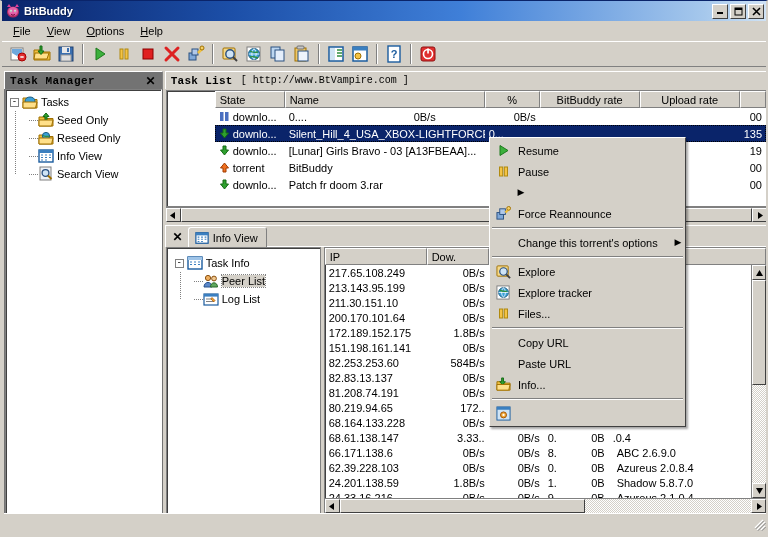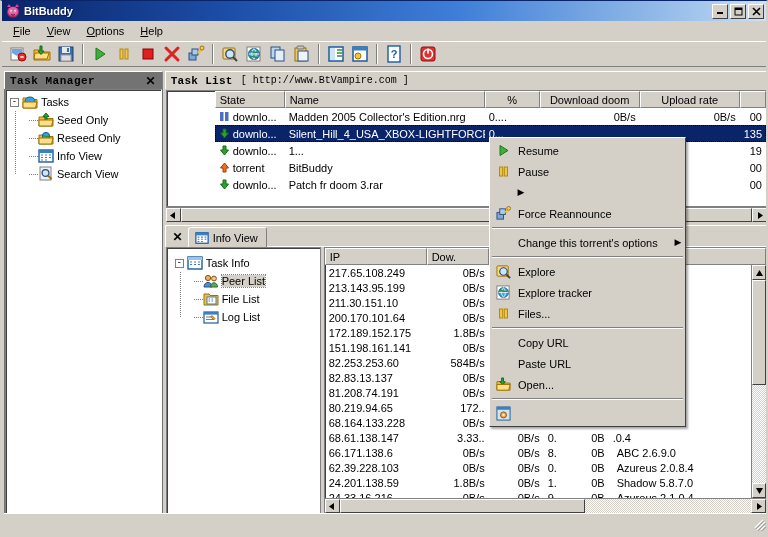--- a/index.html
+++ b/index.html
@@ -547,36 +547,35 @@
       <div class="tasklist-caption">
         <b>Task List</b>
         <span class="url">[ http://www.BtVampire.com ]</span>
       </div>
 
       <div class="grid-wrap" style="height:117px">
         <div class="hdr-row">
           <div class="hdr" style="width:70px">State</div>
           <div class="hdr" style="width:200px">Name</div>
           <div class="hdr c" style="width:55px">%</div>
-          <div class="hdr c" style="width:100px">Download doom</div>
+          <div class="hdr c" style="width:100px">BitBuddy rate</div>
           <div class="hdr c" style="width:100px">Upload rate</div>
           <div class="hdr" style="flex:1"></div>
         </div>
 
         <div class="trow">
           <div class="cell" style="width:70px">
             <span style="margin-right:3px;line-height:0">
               <svg width="11" height="11" viewBox="0 0 11 11">
                   <rect x="1" y="1" width="3.5" height="9" fill="#4a6fc0"></rect>
                   <rect x="6" y="1" width="3.5" height="9" fill="#4a6fc0"></rect>
                 </svg>
             </span>
             <span>downlo...</span>
           </div>
-          <div class="cell" style="width:200px">Madden 2005 Collector's Edition.nrg</div>
           <div class="cell" style="width:55px">0....</div>
           <div class="cell r" style="width:100px">0B/s</div>
           <div class="cell r" style="width:100px">0B/s</div>
           <div class="cell r" style="flex:1">00</div>
         </div>
 
         <div class="trow sel">
           <div class="cell" style="width:70px">
             <span style="margin-right:3px;line-height:0">
               <svg width="11" height="11" viewBox="0 0 11 11">
@@ -594,20 +593,21 @@
 
         <div class="trow">
           <div class="cell" style="width:70px">
             <span style="margin-right:3px;line-height:0">
               <svg width="11" height="11" viewBox="0 0 11 11">
                   <path d="M4 1h3v4h2.5L5.5 10 1.5 5H4z" fill="#2fa02f" stroke="#156b15"></path>
                 </svg>
             </span>
             <span>downlo...</span>
           </div>
+          <div class="cell" style="width:200px">[Lunar] Girls Bravo - 03 [A13FBEAA]...</div>
           <div class="cell" style="width:55px">1...</div>
           <div class="cell r" style="width:100px"></div>
           <div class="cell r" style="width:100px"></div>
           <div class="cell r" style="flex:1">19</div>
         </div>
 
         <div class="trow">
           <div class="cell" style="width:70px">
             <span style="margin-right:3px;line-height:0">
               <svg width="11" height="11" viewBox="0 0 11 11">
@@ -694,32 +694,20 @@
                   <svg width="16" height="16" viewBox="0 0 16 16">
                     <circle cx="5" cy="5" r="2.6" fill="#f0b060" stroke="#8a5010"></circle>
                     <path d="M1 14c0-3 2-4.6 4-4.6S9 11 9 14z" fill="#5a87c8" stroke="#27508c"></path>
                     <circle cx="11" cy="5.5" r="2.4" fill="#f0c890" stroke="#8a5010"></circle>
                     <path d="M7.5 14c0-2.8 1.8-4.2 3.5-4.2s3.5 1.4 3.5 4.2z" fill="#5fa85f" stroke="#2a6b2a"></path>
                   </svg>
                 </span>
                 <span class="tlabel sel-label">Peer List</span>
               </div>
 
-              <div class="tnode">
-                <span class="dotline-h" style="top:9px"></span>
-                <span style="width:14px;flex:none"></span>
-                <span class="tico">
-                  <svg width="16" height="16" viewBox="0 0 16 16">
-                    <path d="M1 3h5l1.2 1.5H15V14H1z" fill="#f0c040" stroke="#a07000"></path>
-                    <rect x="4" y="6" width="9" height="7" fill="#fff" stroke="#3a7fc0"></rect>
-                    <path d="M5.5 8h1.5 M8.5 8h1.5 M5.5 10h1.5 M8.5 10h1.5" stroke="#3a7fc0" stroke-width="1"></path>
-                  </svg>
-                </span>
-                <span class="tlabel">File List</span>
-              </div>
 
               <div class="tnode">
                 <span class="dotline-h" style="top:9px"></span>
                 <span style="width:14px;flex:none"></span>
                 <span class="tico">
                   <svg width="16" height="16" viewBox="0 0 16 16">
                     <rect x="1" y="3" width="14" height="11" fill="#fff" stroke="#1b5c9e" stroke-width="1.2"></rect>
                     <rect x="1" y="3" width="14" height="2.6" fill="#3a7fc0"></rect>
                     <path d="M3 8h6 M3 10.5h8" stroke="#808080" stroke-width="1.1"></path>
                     <path d="M9 6.5 l3 3 -1.2 1.4 -3-3z" fill="#f0a030" stroke="#a05000" stroke-width=".7"></path>
@@ -993,21 +981,21 @@
       <span class="mi-arrow"></span>
     </div>
     <div class="mi">
       <span class="mi-ico">
         <svg width="15" height="15" viewBox="0 0 16 16">
           <path d="M1 5h5l1.2 1.5H15V14H1z" fill="#f0c040" stroke="#a07000"></path>
           <path d="M8 1v4h2l-3 3.5L4 5h2V1z" fill="#2fa02f" stroke="#156b15"></path>
           <path d="M1 8h14l-1.4 6H1z" fill="#ffe08a" stroke="#a07000"></path>
         </svg>
       </span>
-      <span class="mi-label">Open...</span>
+      <span class="mi-label">Info...</span>
       <span class="mi-arrow"></span>
     </div>
     <div class="msep"></div>
     <div class="mi">
       <span class="mi-ico">
         <svg width="15" height="15" viewBox="0 0 16 16">
           <rect x="1" y="1" width="14" height="14" fill="#cfe4f5" stroke="#1b5c9e"></rect>
           <rect x="1" y="1" width="14" height="3" fill="#3a7fc0"></rect>
           <circle cx="8" cy="9.5" r="3.2" fill="#f0a838" stroke="#a05000"></circle>
           <circle cx="8" cy="9.5" r="1.2" fill="#fff"></circle>

